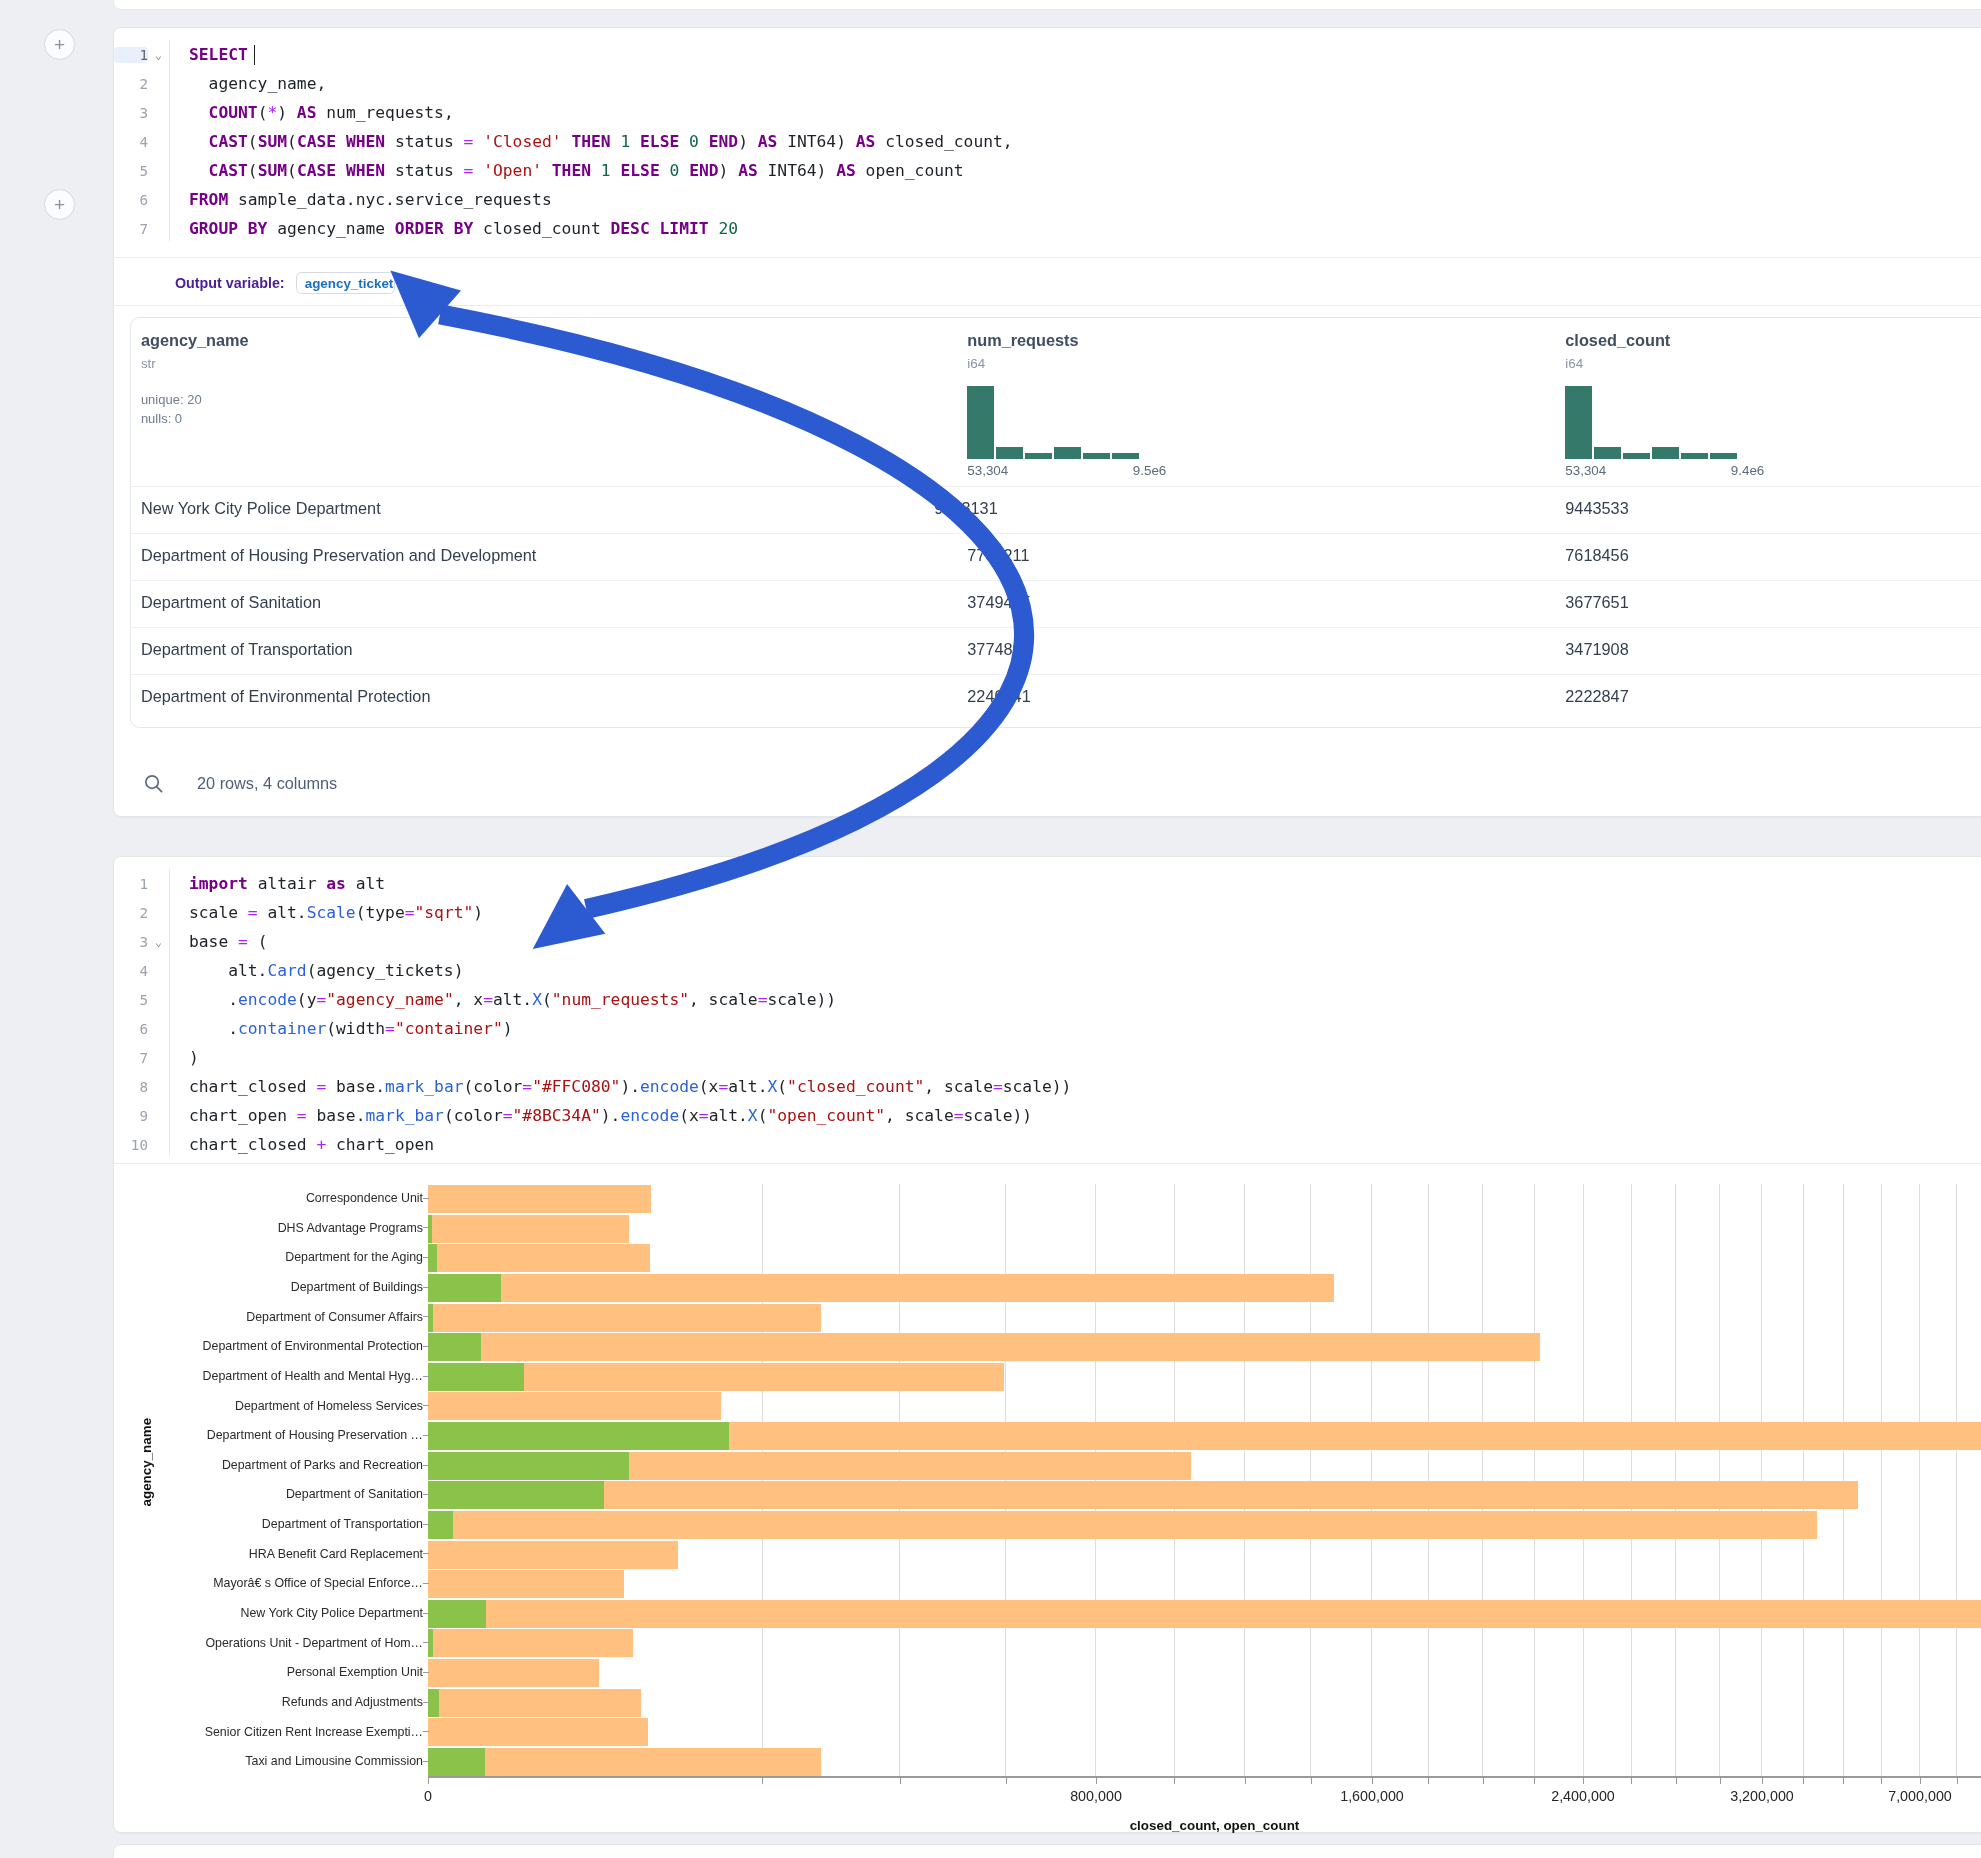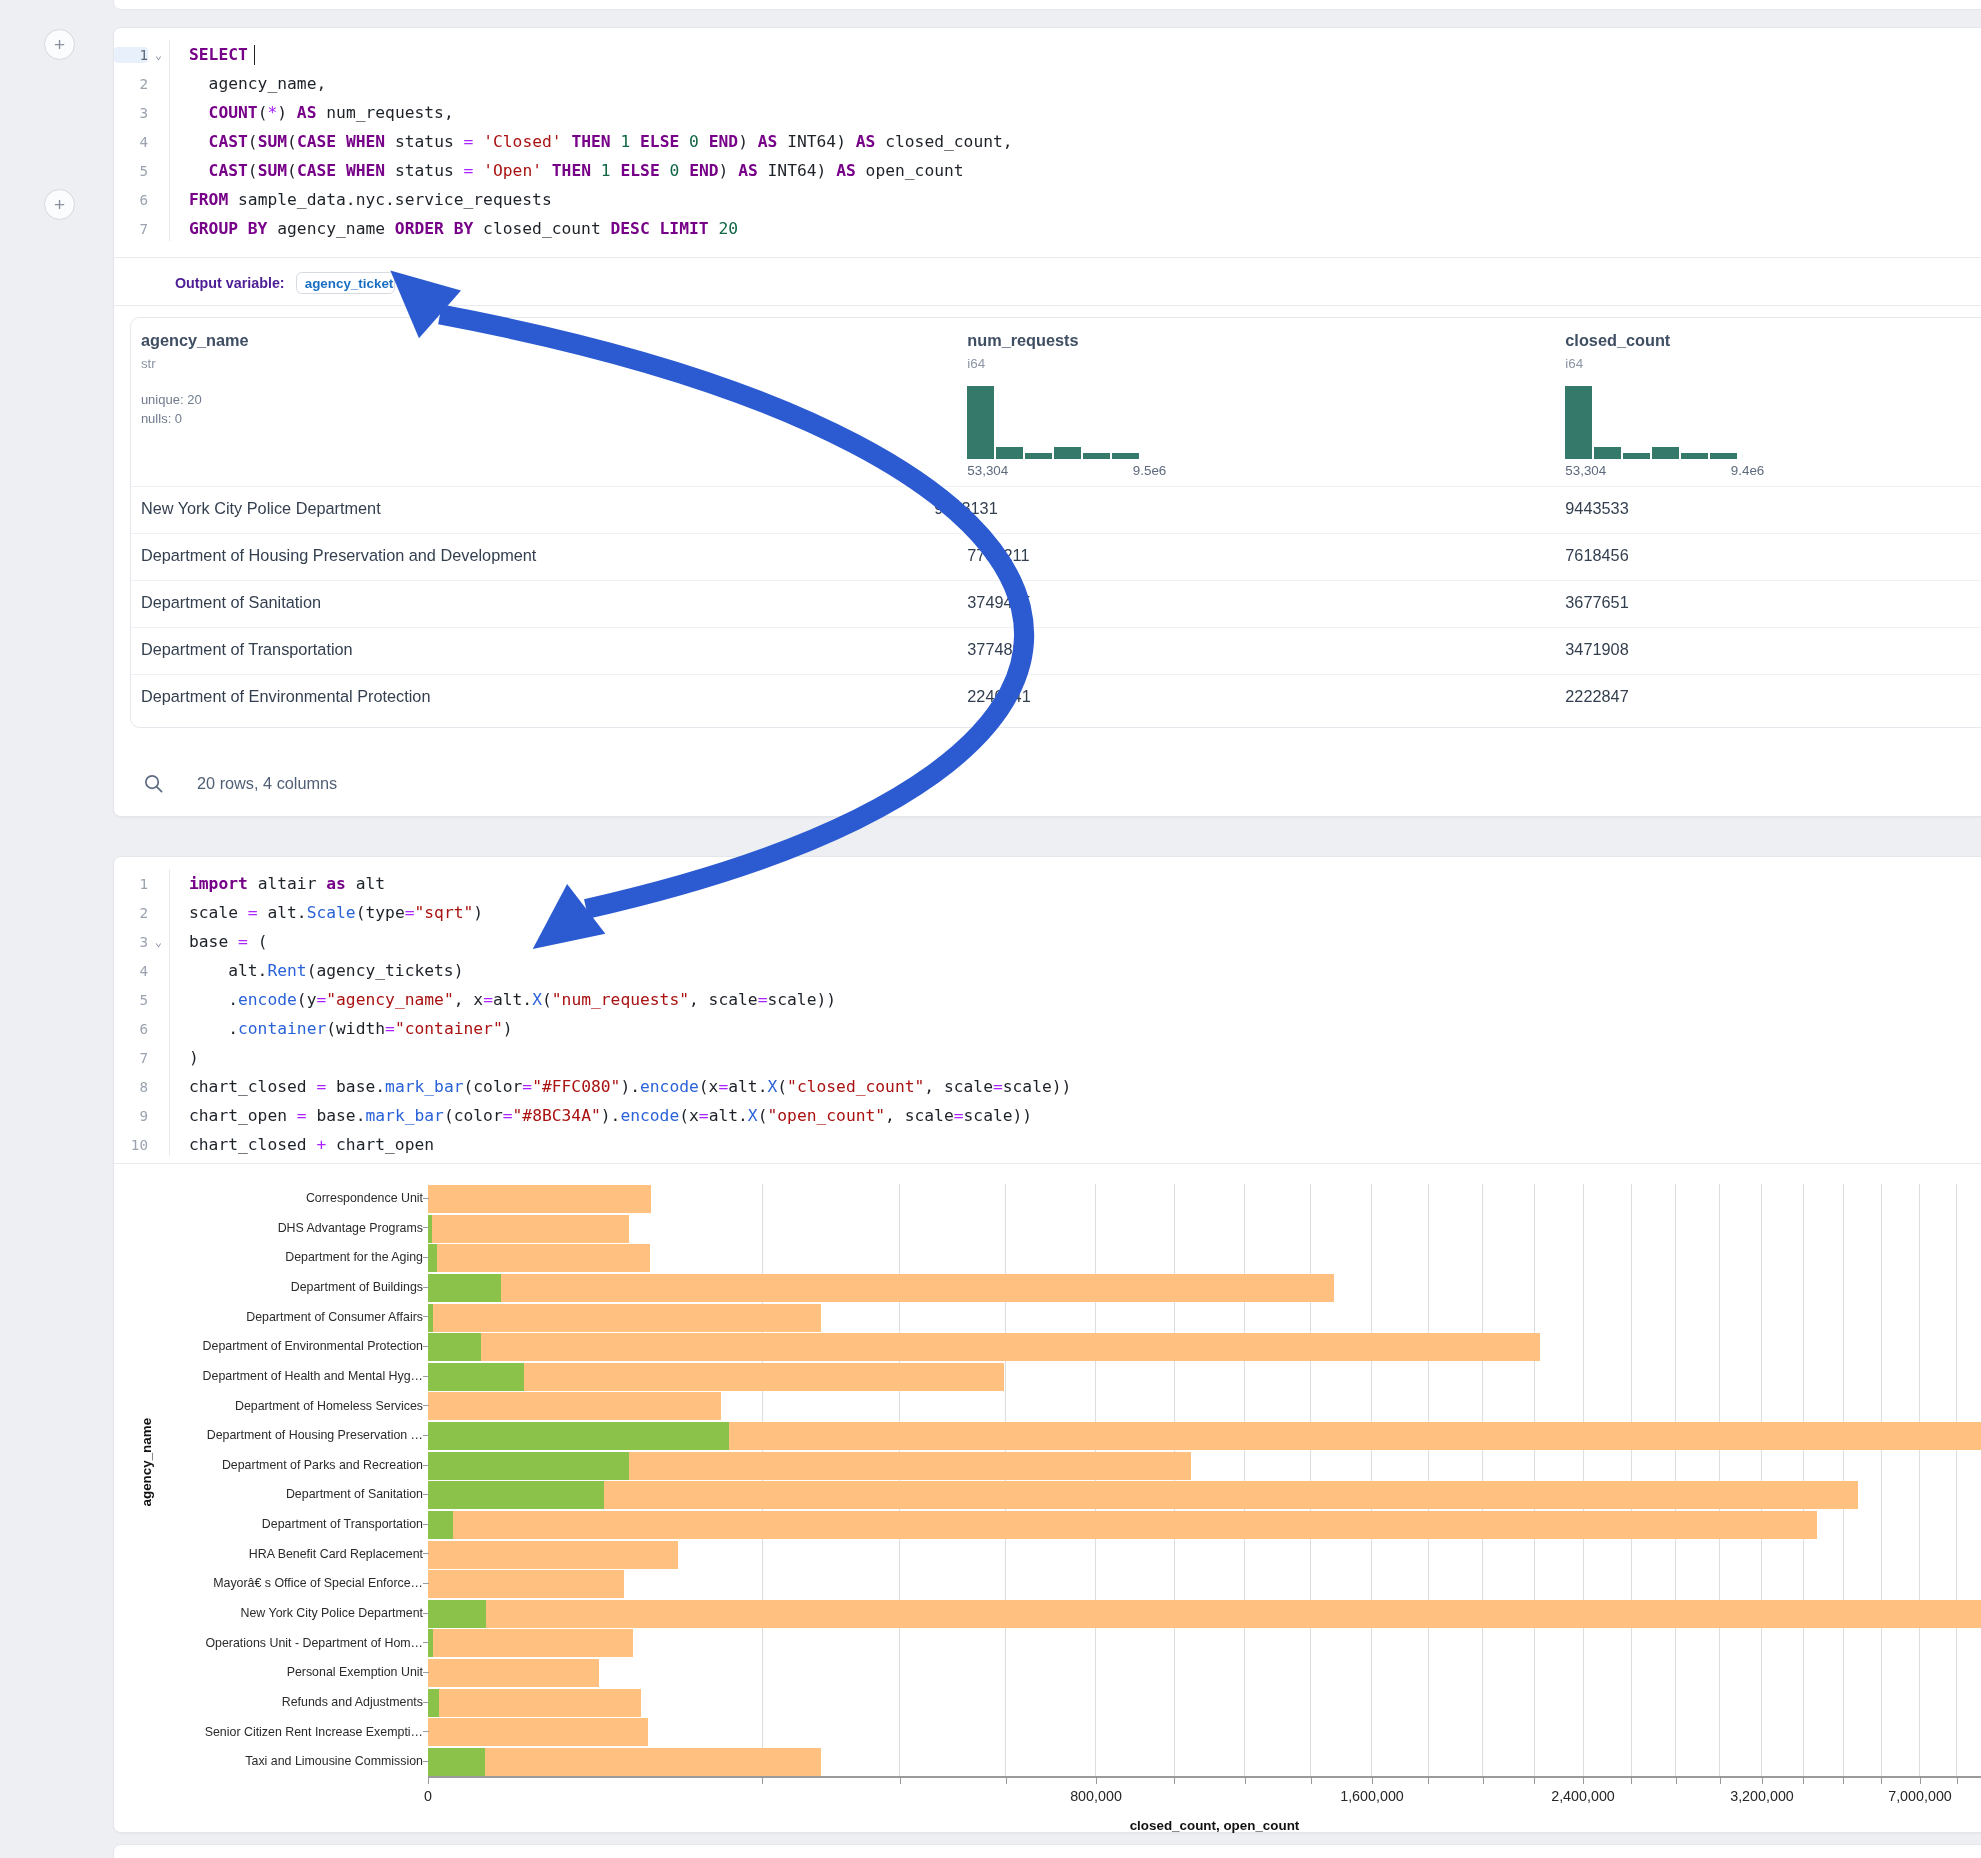--- a/index.html
+++ b/index.html
@@ -218,21 +218,21 @@
           <span class="src"><span>scale </span><span class="tok-op">=</span><span> alt.</span><span class="tok-fn">Scale</span><span>(type</span><span class="tok-op">=</span><span class="tok-str">"sqrt"</span><span>)</span></span>
         </div>
         <div class="cl">
           <span class="ln">3</span>
           <span class="chev">⌄</span>
           <span class="src"><span>base </span><span class="tok-op">=</span><span> (</span></span>
         </div>
         <div class="cl">
           <span class="ln">4</span>
           <span class="chev"></span>
-          <span class="src"><span>    alt.</span><span class="tok-fn">Rent</span><span>(agency_tickets)</span></span>
+          <span class="src"><span>    alt.</span><span class="tok-fn">Card</span><span>(agency_tickets)</span></span>
         </div>
         <div class="cl">
           <span class="ln">5</span>
           <span class="chev"></span>
           <span class="src"><span>    .</span><span class="tok-fn">encode</span><span>(y</span><span class="tok-op">=</span><span class="tok-str">"agency_name"</span><span>, x</span><span class="tok-op">=</span><span>alt.</span><span class="tok-fn">X</span><span>(</span><span class="tok-str">"num_requests"</span><span>, scale</span><span class="tok-op">=</span><span>scale))</span></span>
         </div>
         <div class="cl">
           <span class="ln">6</span>
           <span class="chev"></span>
           <span class="src"><span>    .</span><span class="tok-fn">container</span><span>(width</span><span class="tok-op">=</span><span class="tok-str">"container"</span><span>)</span></span>

